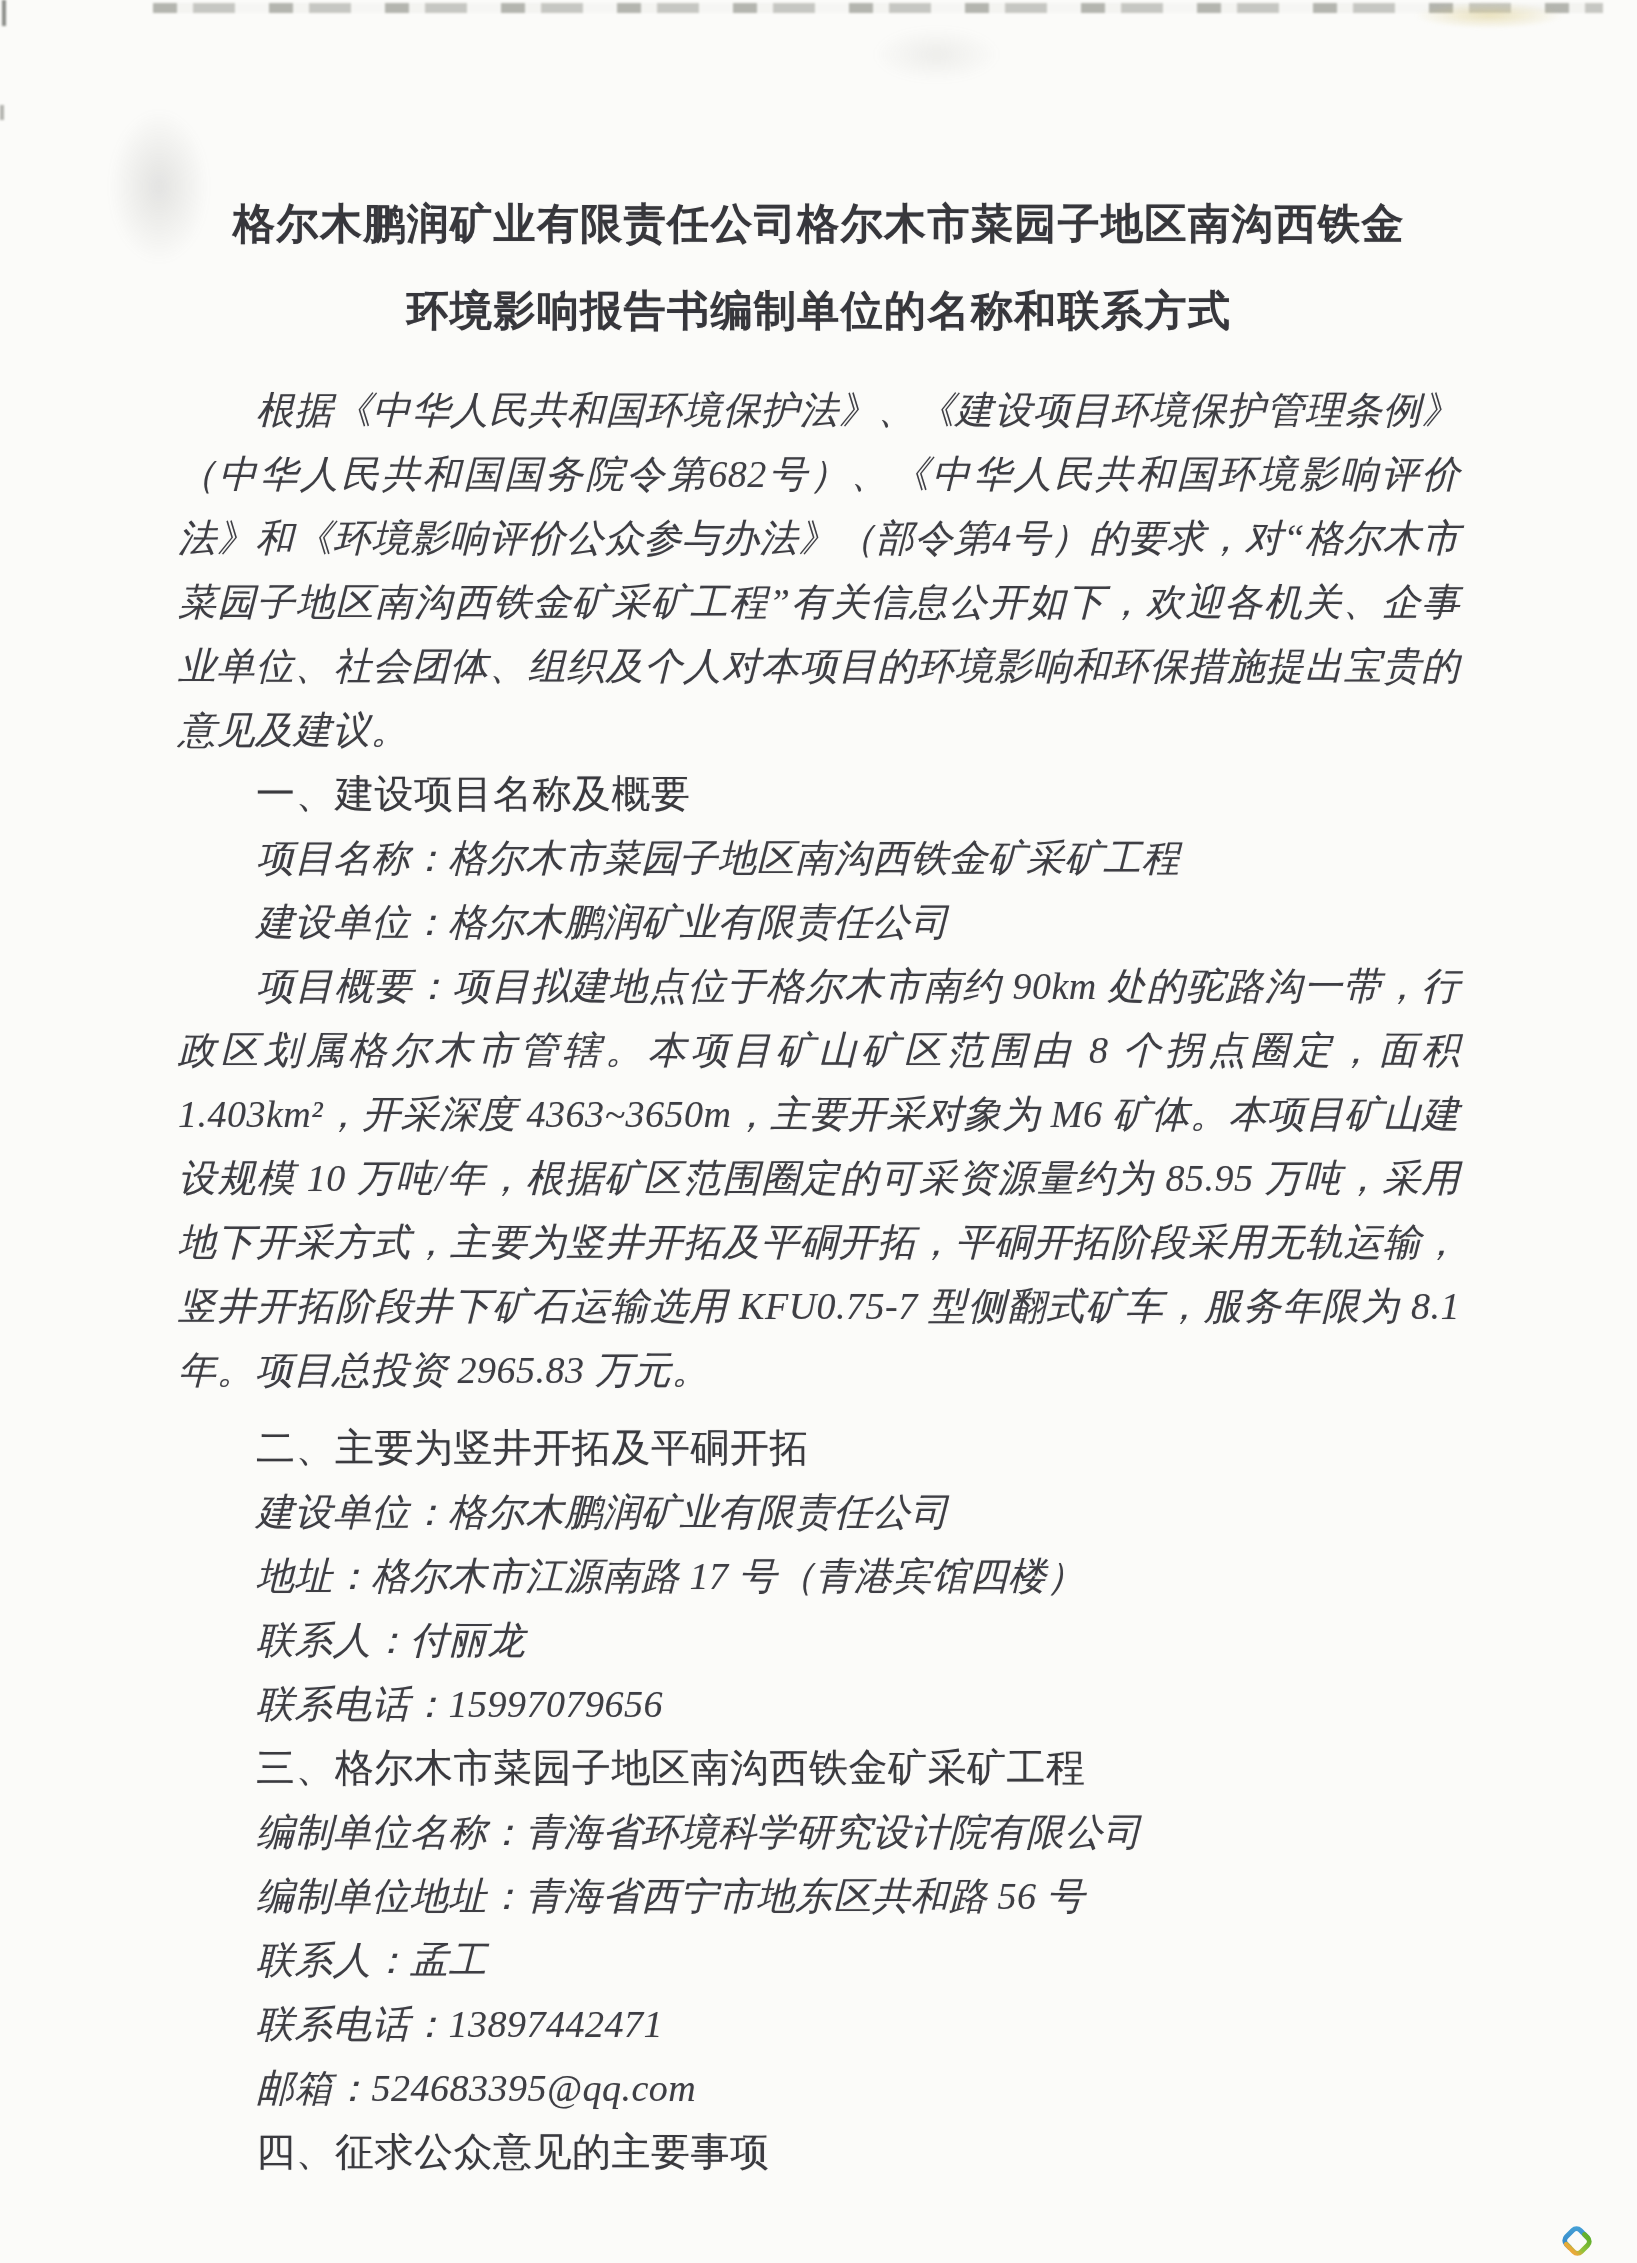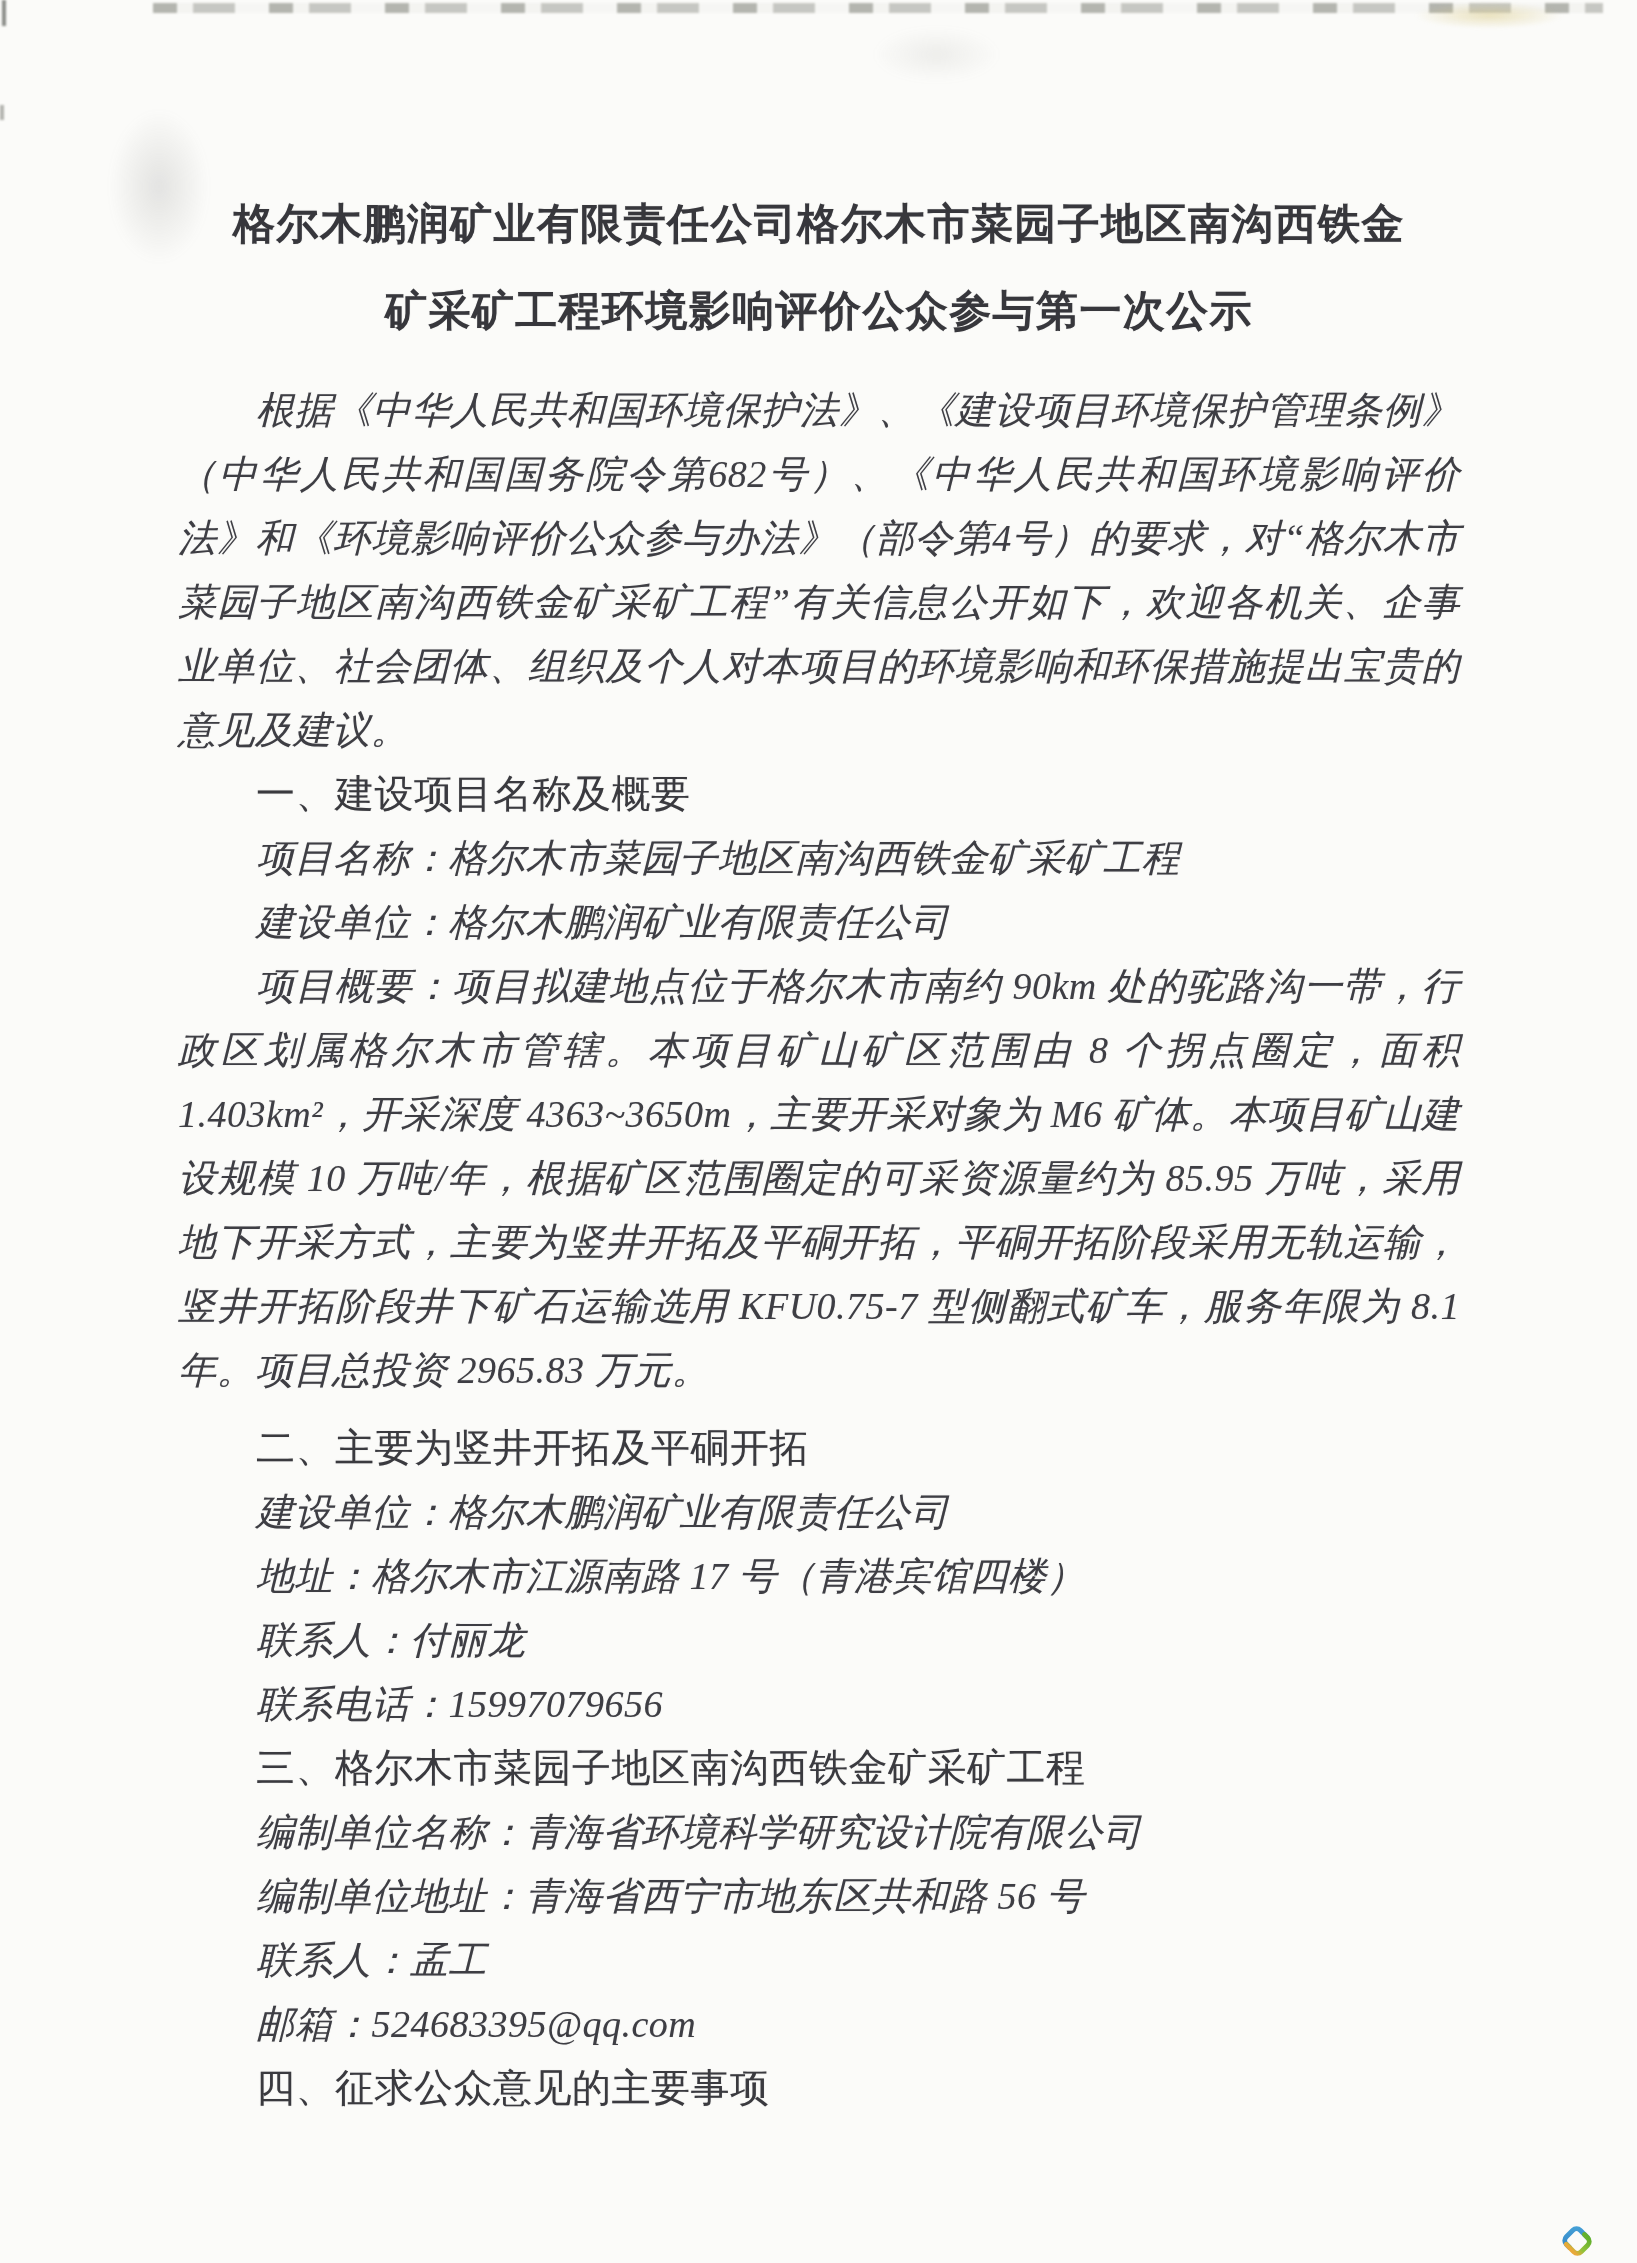--- a/index.html
+++ b/index.html
@@ -110,21 +110,21 @@
 <div class="scan-smudge-yellow"></div>
 <div class="scan-tick-left-a"></div>
 <div class="scan-tick-left-b"></div>
 <div class="scan-smudge-gray-a"></div>
 <div class="scan-smudge-gray-b"></div>
 
 <div class="content">
 
   <div class="doc-title">
     <div>格尔木鹏润矿业有限责任公司格尔木市菜园子地区南沟西铁金</div>
-    <div>矿采矿工程环境影响评价公众参与第一次公示</div>
+    <div>环境影响报告书编制单位的名称和联系方式</div>
   </div>
 
   <div class="doc-body">
 
     <p class="para indent">根据《中华人民共和国环境保护法》、《建设项目环境保护管理条例》（中华人民共和国国务院令第682号）、《中华人民共和国环境影响评价法》和《环境影响评价公众参与办法》（部令第4号）的要求，对“格尔木市菜园子地区南沟西铁金矿采矿工程”有关信息公开如下，欢迎各机关、企事业单位、社会团体、组织及个人对本项目的环境影响和环保措施提出宝贵的意见及建议。</p>
 
     <p class="section-heading">一、建设项目名称及概要</p>
     <p class="detail-line indent">项目名称：格尔木市菜园子地区南沟西铁金矿采矿工程</p>
     <p class="detail-line indent">建设单位：格尔木鹏润矿业有限责任公司</p>
     <p class="para indent">项目概要：项目拟建地点位于格尔木市南约 90km 处的驼路沟一带，行政区划属格尔木市管辖。本项目矿山矿区范围由 8 个拐点圈定，面积 1.403km²，开采深度 4363~3650m，主要开采对象为 M6 矿体。本项目矿山建设规模 10 万吨/年，根据矿区范围圈定的可采资源量约为 85.95 万吨，采用地下开采方式，主要为竖井开拓及平硐开拓，平硐开拓阶段采用无轨运输，竖井开拓阶段井下矿石运输选用 KFU0.75-7 型侧翻式矿车，服务年限为 8.1 年。项目总投资 2965.83 万元。</p>
@@ -132,20 +132,21 @@
     <p class="section-heading gap-before">二、主要为竖井开拓及平硐开拓</p>
     <p class="detail-line indent">建设单位：格尔木鹏润矿业有限责任公司</p>
     <p class="detail-line indent">地址：格尔木市江源南路 17 号（青港宾馆四楼）</p>
     <p class="detail-line indent">联系人：付丽龙</p>
     <p class="detail-line indent">联系电话：15997079656</p>
 
     <p class="section-heading">三、格尔木市菜园子地区南沟西铁金矿采矿工程</p>
     <p class="detail-line indent">编制单位名称：青海省环境科学研究设计院有限公司</p>
     <p class="detail-line indent">编制单位地址：青海省西宁市地东区共和路 56 号</p>
     <p class="detail-line indent">联系人：孟工</p>
+    <p class="detail-line indent">联系电话：13897442471</p>
     <p class="detail-line indent">邮箱：524683395@qq.com</p>
 
     <p class="section-heading">四、征求公众意见的主要事项</p>
 
   </div>
 </div>
 
 <div class="footer-logo">
   <svg viewBox="0 0 64 64" width="42" height="42" aria-hidden="true">
     <defs>

